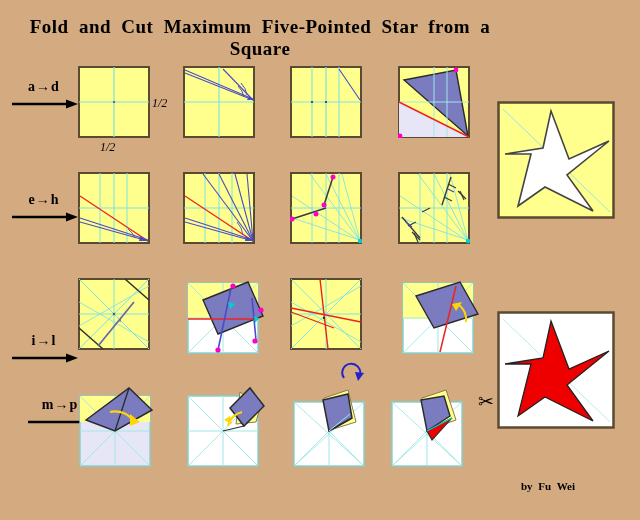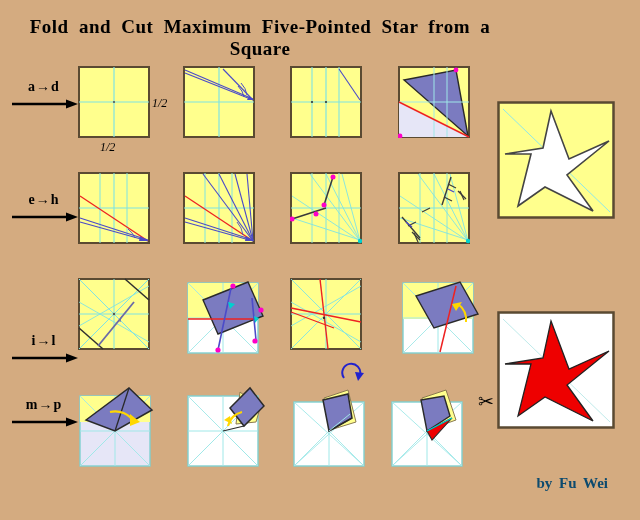--- a/index.html
+++ b/index.html
@@ -15,23 +15,23 @@
     position:absolute;top:16px;left:0;width:520px;
     text-align:center;
     font-family:"Liberation Serif", serif;
     font-weight:bold;
     font-size:19px;
     color:#000;
     letter-spacing:0.5px;
     word-spacing:5px;
   }
   .signature{
-    position:absolute;right:32px;bottom:28px;
-    font-family:"Liberation Serif", serif;
-    font-weight:bold;font-size:15px;color:#0c4a6e;
+    position:absolute;right:65px;bottom:28px;
+    font-family:"Liberation Serif", serif;
+    font-weight:bold;font-size:11px;color:#000000;
     word-spacing:3px;
   }
 
   .rowlabel{
     position:absolute;
     width:72px;
     text-align:center;
   }
   .rowlabel .txt{
     font-family:"Liberation Serif", serif;
@@ -83,21 +83,21 @@
 <div class="rowlabel" style="left:8px;top:292px;margin-top:42px;">
   <span class="txt">i→l</span>
   <span class="arr">
     <svg width="72" height="12" viewBox="0 0 72 12">
       <line x1="4" y1="6" x2="58" y2="6" stroke="#000" stroke-width="2.4"></line>
       <polygon points="58,1.5 70,6 58,10.5" fill="#000"></polygon>
     </svg>
   </span>
 </div>
 
-<div class="rowlabel" style="left:8px;top:398px;">
+<div class="rowlabel" style="left:24px;top:398px;">
   <span class="txt">m→p</span>
   <span class="arr">
     <svg width="72" height="12" viewBox="0 0 72 12">
       <line x1="4" y1="6" x2="58" y2="6" stroke="#000" stroke-width="2.4"></line>
       <polygon points="58,1.5 70,6 58,10.5" fill="#000"></polygon>
     </svg>
   </span>
 </div>
 
 <div class="panel" style="left:78px;top:66px;">

